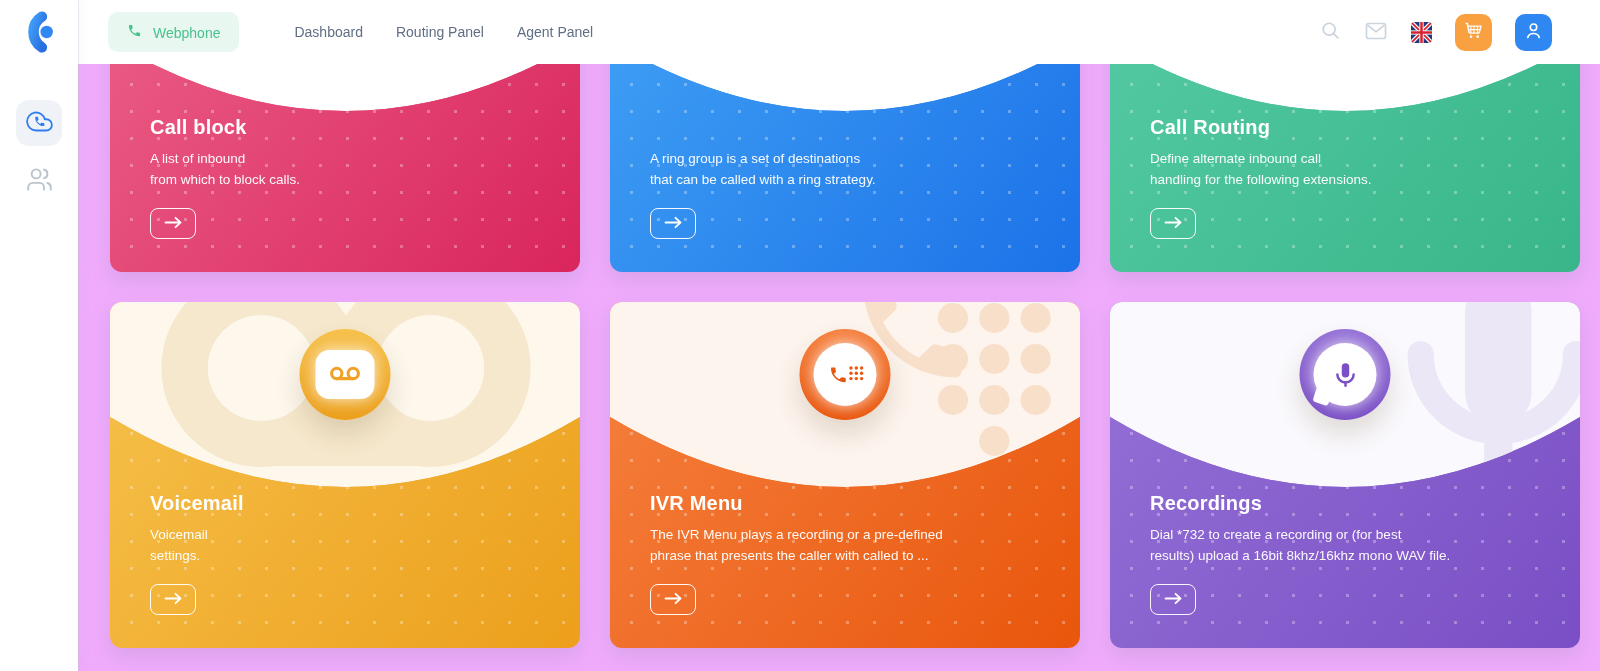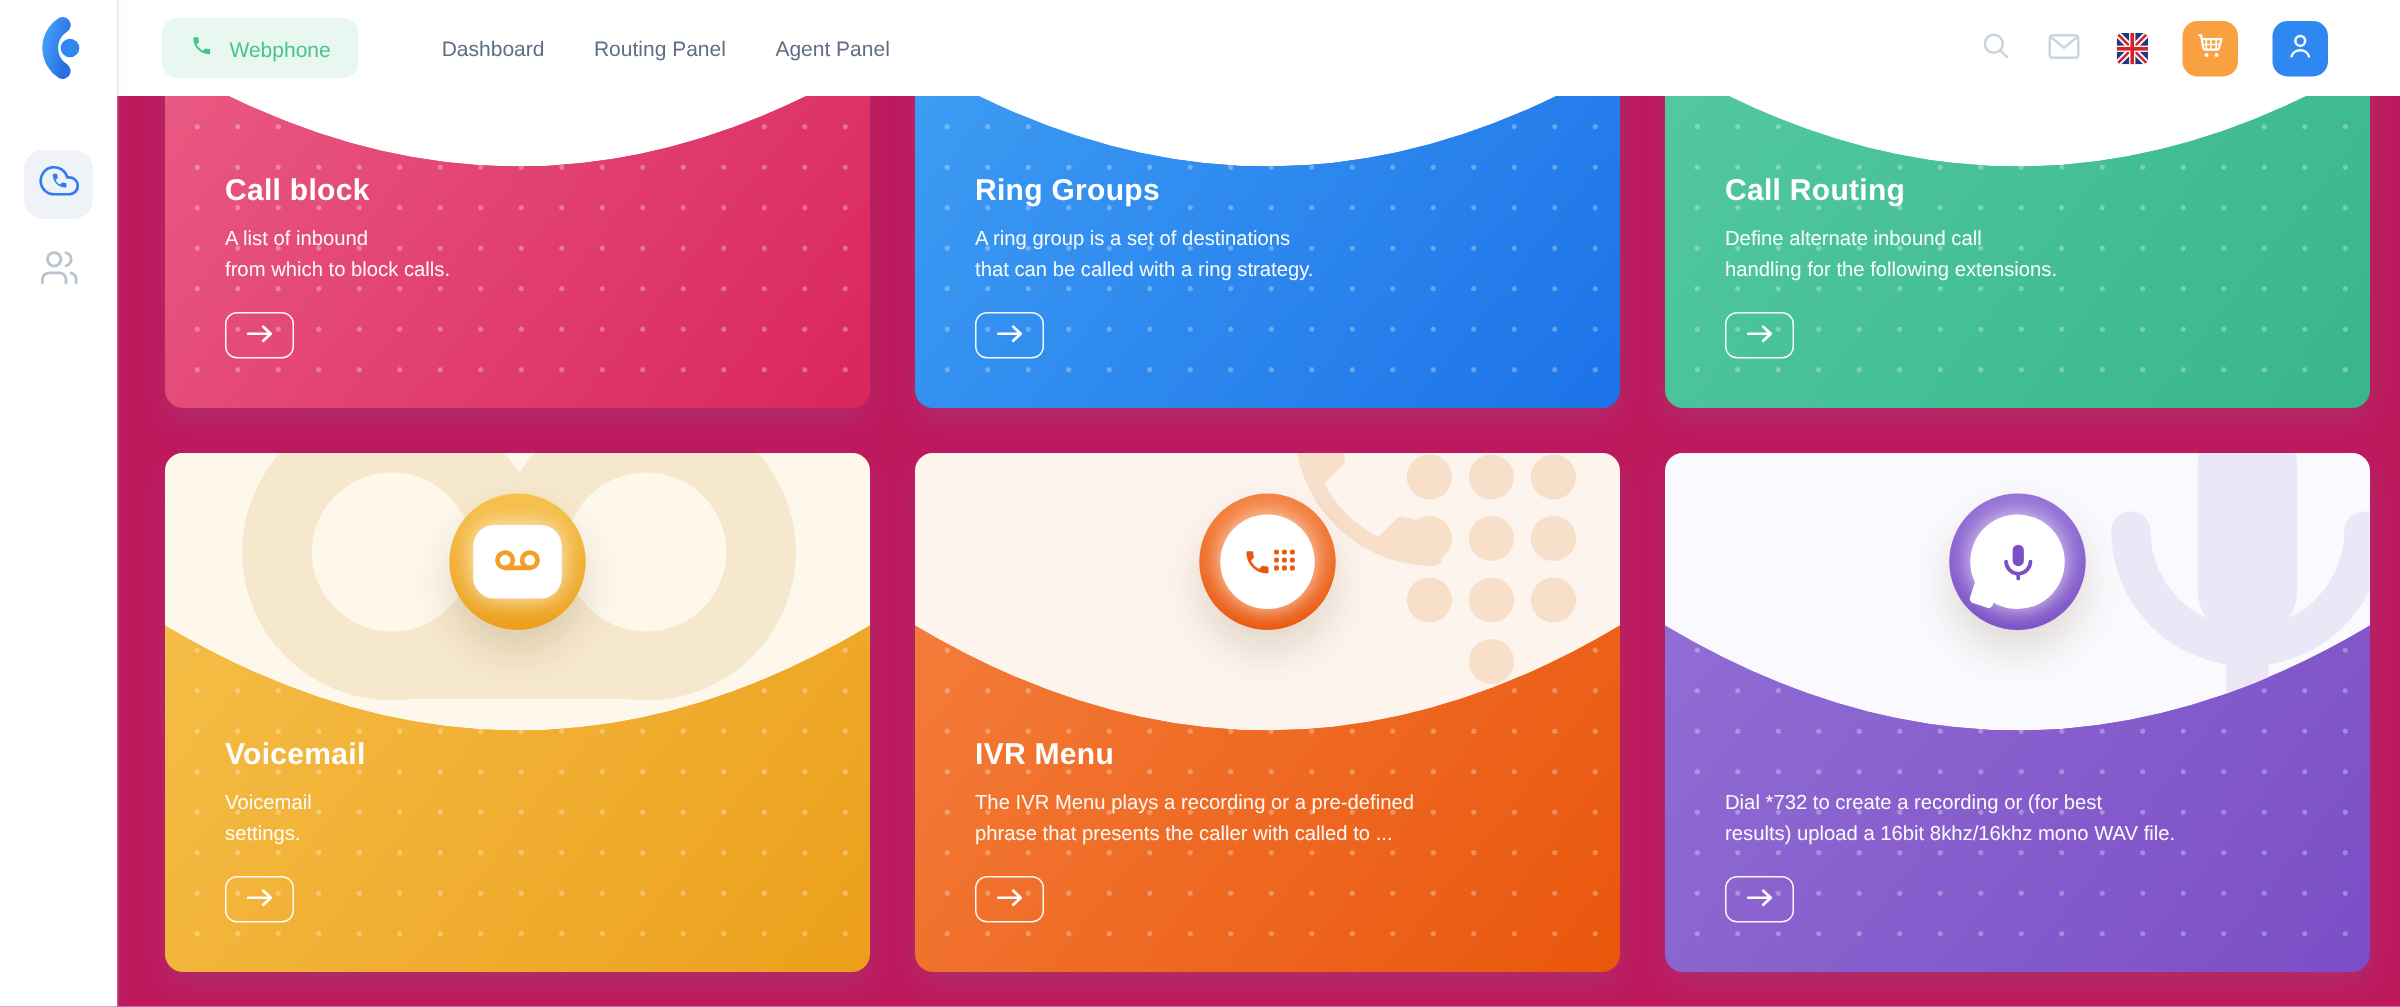--- a/index.html
+++ b/index.html
@@ -23,21 +23,21 @@
   .nav-links { display:flex; align-items:center;margin-left:22px; }
   .nav-link { margin-left:33px; font-size:14px; color:#5f6e84; text-decoration:none; cursor:pointer; }
   .topbar-right { margin-left:auto; display:flex; align-items:center; gap:23px; }
   .tb-icon { display:flex; align-items:center; justify-content:center; cursor:pointer; background:none; border:none; padding:0; }
   .sq-btn { width:37px; height:37px; border-radius:10px; border:none; display:flex; align-items:center; justify-content:center; cursor:pointer; }
   .sq-btn.cart { background:#f9a040; }
   .sq-btn.user { background:#2f87f1; }
   .flag { width:21px; height:21px; border-radius:4px; overflow:hidden; display:block; }
 
   
-  .main { flex:1; background:#be185d; overflow:hidden; padding:0 20px 0 32px; }
+  .main { flex:1; background:#f0abfc; overflow:hidden; padding:0 20px 0 32px; }
   .grid { display:grid; grid-template-columns:repeat(3,1fr); gap:30px; margin-top:-138px; }
   .card { position:relative; height:346px; border-radius:12px; overflow:hidden;
           background:linear-gradient(128deg, var(--c1) 0%, var(--c2) 100%);
           box-shadow:0 8px 20px rgba(120,132,160,.20); }
   .card::before { content:""; position:absolute; inset:0;
           background-image:radial-gradient(rgba(255,255,255,.30) 1.5px, transparent 1.9px);
           background-size:27px 27px; background-position:8px 10px; pointer-events:none; }
   .card-top { position:absolute; top:0; left:0; right:0; height:185px; z-index:1; }
   .card-top svg.curve { width:100%; height:100%; display:block; }
   .icon-circle { position:absolute; top:27px; left:50%; transform:translateX(-50%); width:91px; height:91px;
@@ -210,21 +210,20 @@
                   <path d="M0,0 H466 V115 Q233,255 0,115 Z"></path>
                 </clipPath>
               </defs>
     <g clip-path="url(#clip-ring-groups)">
       <path d="M0,0 H466 V115 Q233,255 0,115 Z" fill="#ffffff"></path>
 
     </g>
             </svg>
           </div>
     <div class="card-body">
-      <h3 class="card-title">Ring Groups</h3>
       <p class="card-desc">
               <span>A ring group is a set of destinations</span>
               <span>that can be called with a ring strategy.</span>
             </p>
       <button class="card-arrow">
         <span>
           <svg width="19" height="13" viewBox="0 0 19 13" fill="none" stroke="#fff" stroke-width="1.8" stroke-linecap="round" stroke-linejoin="round">
             <path d="M1.5 6.5h15 M11.5 1.8l5 4.7-5 4.7"></path>
           </svg>
         </span>
@@ -376,20 +375,21 @@
       <g fill="#ece7f6" transform="translate(300,-24)">
       <rect x="52" y="0" width="66" height="148" rx="33"></rect>
       <path d="M8 76 a77 77 0 0 0 154 0" stroke="#ece7f6" stroke-width="26" fill="none" stroke-linecap="round"></path>
       <rect x="71" y="158" width="28" height="34"></rect>
       <rect x="38" y="196" width="94" height="24" rx="12"></rect>
                 </g>
     </g>
             </svg>
           </div>
     <div class="card-body">
+      <h3 class="card-title">Recordings</h3>
       <p class="card-desc">
               <span>Dial *732 to create a recording or (for best</span>
               <span>results) upload a 16bit 8khz/16khz mono WAV file.</span>
             </p>
       <button class="card-arrow">
         <span>
           <svg width="19" height="13" viewBox="0 0 19 13" fill="none" stroke="#fff" stroke-width="1.8" stroke-linecap="round" stroke-linejoin="round">
             <path d="M1.5 6.5h15 M11.5 1.8l5 4.7-5 4.7"></path>
           </svg>
         </span>

